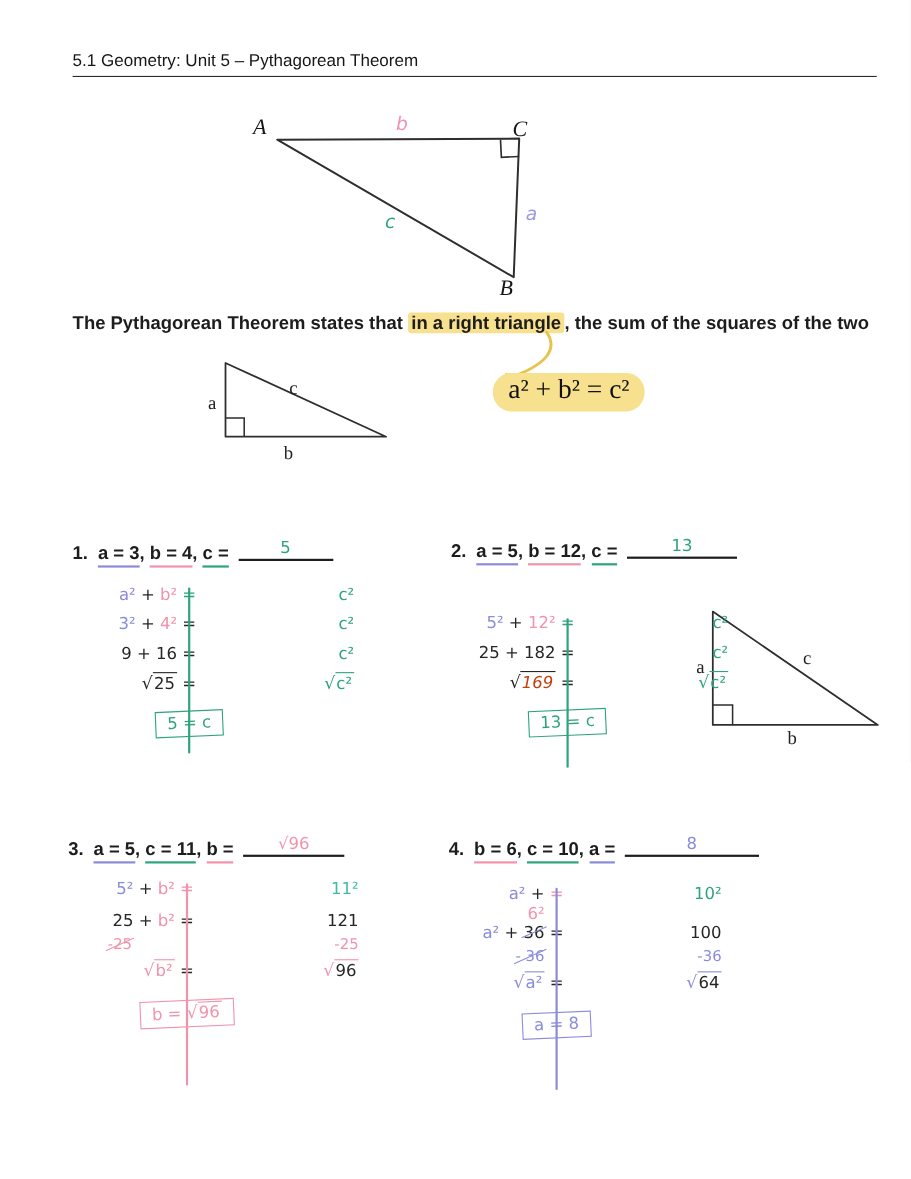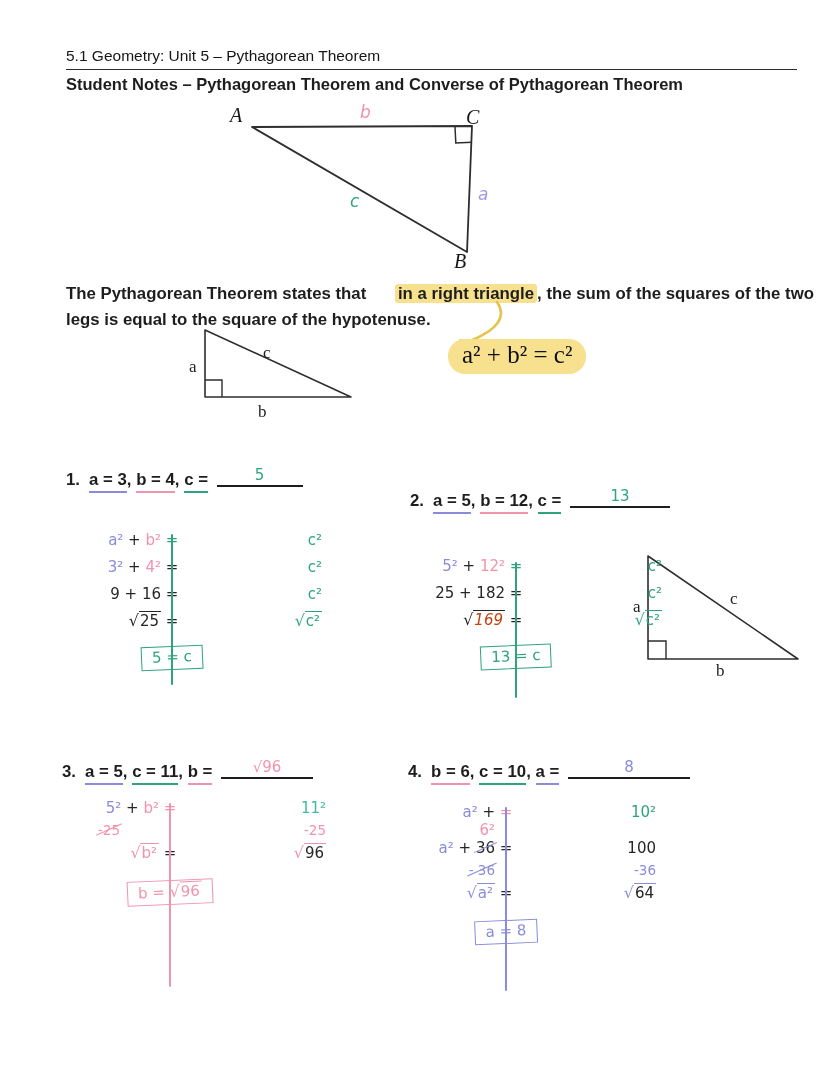--- a/index.html
+++ b/index.html
@@ -6,37 +6,37 @@
   .page{position:relative;width:828px;height:1072px;background:#ffffff;margin:0 auto;
         font-family:"Liberation Sans",sans-serif;color:#1d1d1d;overflow:hidden;}
 
   
   .course{position:absolute;left:66px;top:47px;font-size:15.5px;font-weight:400;color:#161616;}
   .rule{position:absolute;left:66px;top:69px;width:731px;border-top:1.7px solid #2b2b2b;}
   .doc-title{position:absolute;left:66px;top:75px;font-size:16.5px;font-weight:700;}
 
   
   .para{position:absolute;left:66px;top:281px;width:750px;font-size:16.8px;font-weight:600;line-height:1.55;}
-  .hl{background:#f7e08e;border-radius:3px;padding:0 3px;margin-left:24px;}
+  .hl{background:#f7e08e;border-radius:3px;padding:0 3px;}
 
   .instructions{position:absolute;left:66px;top:447px;font-size:16.8px;font-weight:600;}
 
   
   .formula{position:absolute;left:448px;top:339px;background:#f7e08e;border-radius:17px;
            padding:2px 14px 5px;font-family:"Liberation Serif",serif;font-size:25px;color:#101010;}
 
   
   svg{position:absolute;overflow:visible;}
   .vtx{font-family:"Liberation Serif",serif;font-style:italic;font-size:20px;fill:#161616;}
   .sidelab{font-family:"Liberation Serif",serif;font-size:17px;fill:#222;}
   .hw{font-family:"DejaVu Sans",sans-serif;font-style:italic;font-size:17px;}
 
   
   .problem{position:absolute;font-size:16.8px;font-weight:600;white-space:nowrap;}
-  #p1{left:66px;top:468px;} #p2{left:410px;top:489px;}
+  #p1{left:66px;top:491px;} #p2{left:410px;top:489px;}
   #p3{left:62px;top:760px;} #p4{left:408px;top:760px;}
   .pnum{margin-right:9px;}
   .gv{border-bottom:2.2px solid;padding-bottom:1.5px;}
   .blank{display:inline-block;position:relative;border-bottom:2px solid #1d1d1d;height:17px;
          margin-left:4px;vertical-align:-2px;}
   #p1 .blank{width:86px;} #p2 .blank{width:100px;} #p3 .blank{width:92px;} #p4 .blank{width:122px;}
   .ans{position:absolute;left:50%;bottom:1px;transform:translateX(-50%);
        font-family:"DejaVu Sans",sans-serif;font-weight:400;font-size:15px;white-space:nowrap;}
 
   
@@ -65,36 +65,34 @@
   .st{position:relative;display:inline-block;}
   .sl{position:absolute;left:-3px;right:-3px;top:46%;border-top:1.8px solid;transform:rotate(-24deg);}
 </style>
 </head>
 <body>
 
 <div class="page">
 
   <div class="course">5.1 Geometry: Unit 5 – Pythagorean Theorem</div>
   <div class="rule"></div>
-  <div class="doc-title">Student Notes – Pythagorean Theorem and Converse of Pythagorean Theorem</div>
 
   <svg style="left:222px;top:98px" width="295" height="180" viewBox="0 0 295 180">
     <polygon points="30,29 250,28 245,154" fill="none" stroke="#2e2e2e" stroke-width="1.8" stroke-linejoin="round"></polygon>
     <path d="M233,29 L233.8,45 L250,44.3" fill="none" stroke="#2e2e2e" stroke-width="1.5"></path>
     <text class="vtx" x="8" y="24">A</text>
     <text class="vtx" x="244" y="26">C</text>
     <text class="vtx" x="232" y="170">B</text>
     <text class="hw" x="138" y="20" fill="#f193ac">b</text>
     <text class="hw" x="256" y="102" fill="#9e99e2" font-size="19">a</text>
     <text class="hw" x="128" y="109" fill="#2da47c">c</text>
   </svg>
 
   <div class="para">
     <div><span>The Pythagorean Theorem states that </span><span class="hl">in a right triangle</span><span>, the sum of the squares of the two</span></div>
-    <div>legs is equal to the square of the hypotenuse.</div>
   </div>
 
   <svg style="left:183px;top:322px" width="185" height="100" viewBox="0 0 185 100">
     <polygon points="22,8 22,75 168,75" fill="none" stroke="#2e2e2e" stroke-width="1.6" stroke-linejoin="round"></polygon>
     <path d="M22,58 L39,58 L39,75" fill="none" stroke="#2e2e2e" stroke-width="1.4"></path>
     <text class="sidelab" x="6" y="50">a</text>
     <text class="sidelab" x="80" y="36">c</text>
     <text class="sidelab" x="75" y="95">b</text>
   </svg>
 
@@ -166,20 +164,25 @@
         <span class="bx" style="border-color: rgb(45, 164, 124);"><span class="seg" style="color: rgb(45, 164, 124);">13 = c</span></span>
       </div>
     </div>
   <div class="work" id="w3">
       <i class="vline" style="background: rgb(241, 147, 172);"></i>
       <div class="wrow">
         <span class="wl"><span class="seg" style="color: rgb(138, 140, 219);">5²</span><span class="seg" style="color: rgb(38, 38, 38);"> + </span><span class="seg" style="color: rgb(241, 147, 172);">b²</span></span>
         <span class="weq" style="color: rgb(241, 147, 172);">=</span>
         <span class="wr"><span class="seg" style="color: rgb(63, 189, 160);">11²</span></span>
       </div>
+      <div class="wrow">
+        <span class="wl"><span class="seg" style="color: rgb(38, 38, 38);">25</span><span class="seg" style="color: rgb(38, 38, 38);"> + </span><span class="seg" style="color: rgb(241, 147, 172);">b²</span></span>
+        <span class="weq">=</span>
+        <span class="wr"><span class="seg" style="color: rgb(38, 38, 38);">121</span></span>
+      </div>
       <div class="wrow sub">
         <span class="wl la-left"><span class="seg st" style="color: rgb(241, 147, 172);">-25<i class="sl" style="border-top-color: rgb(241, 147, 172);"></i></span></span>
         <span class="weq"></span>
         <span class="wr"><span class="seg" style="color: rgb(241, 147, 172);">-25</span></span>
       </div>
       <div class="wrow">
         <span class="wl"><span class="seg sq"><span class="rad" style="color: rgb(241, 147, 172);">√</span><span class="vinc" style="border-top-color: rgb(241, 147, 172); color: rgb(241, 147, 172);">b²</span></span></span>
         <span class="weq">=</span>
         <span class="wr"><span class="seg sq"><span class="rad" style="color: rgb(241, 147, 172);">√</span><span class="vinc" style="border-top-color: rgb(241, 147, 172); color: rgb(38, 38, 38);">96</span></span></span>
       </div>

